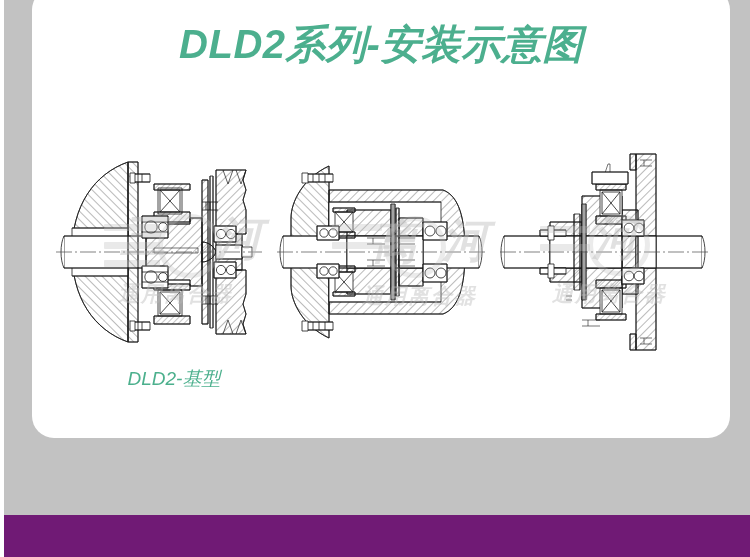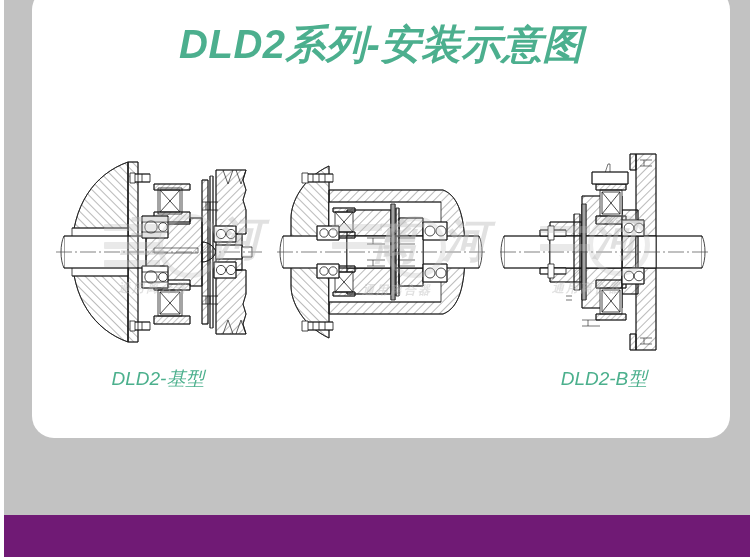--- a/index.html
+++ b/index.html
@@ -78,21 +78,21 @@
     height: 225px;
   }
   .captions {
     position: absolute;
     left: 0;
     top: 378px;
     width: 698px;
     display: flex;
     flex-direction: row;
     justify-content: space-between;
-    padding: 0 18px;
+    padding: 0 34px;
     box-sizing: border-box;
   }
   .caption {
     width: 216px;
     text-align: center;
     font-size: 19px;
     color: #4cb08d;
     white-space: nowrap;
   }
   
@@ -107,21 +107,21 @@
   }
   .wm {
     position: absolute;
     color: #b9b9b9;
     opacity: 0.42;
     font-weight: bold;
     user-select: none;
     white-space: nowrap;
   }
   .wm-han { font-size: 46px; }
-  .wm-small { font-size: 12px; letter-spacing: 2px; }
+  .wm-small { font-size: 21px; letter-spacing: 2px; }
   .wm-ring {
     position: absolute;
     border: 5px solid #bdbdbd;
     border-radius: 50%;
     opacity: 0.30;
   }
   .wm-bar {
     position: absolute;
     background: #bdbdbd;
     opacity: 0.33;
@@ -474,21 +474,20 @@
 
             <path d="M4 112 L212 112" stroke="#4a4a4a" stroke-width="0.7" stroke-dasharray="16,3,2,3"></path>
           </g>
         </svg>
       </div>
 
     </div>
 
     <div class="captions">
       <div class="caption">DLD2-基型</div>
-      <div class="caption">DLD2-B型</div>
     </div>
 
   </div>
 
   <div class="wm-layer">
     <div class="wm wm-han" style="left:88px; top:56px;">三</div>
     <div class="wm wm-han" style="left:184px; top:58px;">河</div>
     <div class="wm wm-han" style="left:340px; top:62px;">离</div>
     <div class="wm wm-han" style="left:410px; top:60px;">河</div>
     <div class="wm wm-han" style="left:560px; top:58px;">河</div>

